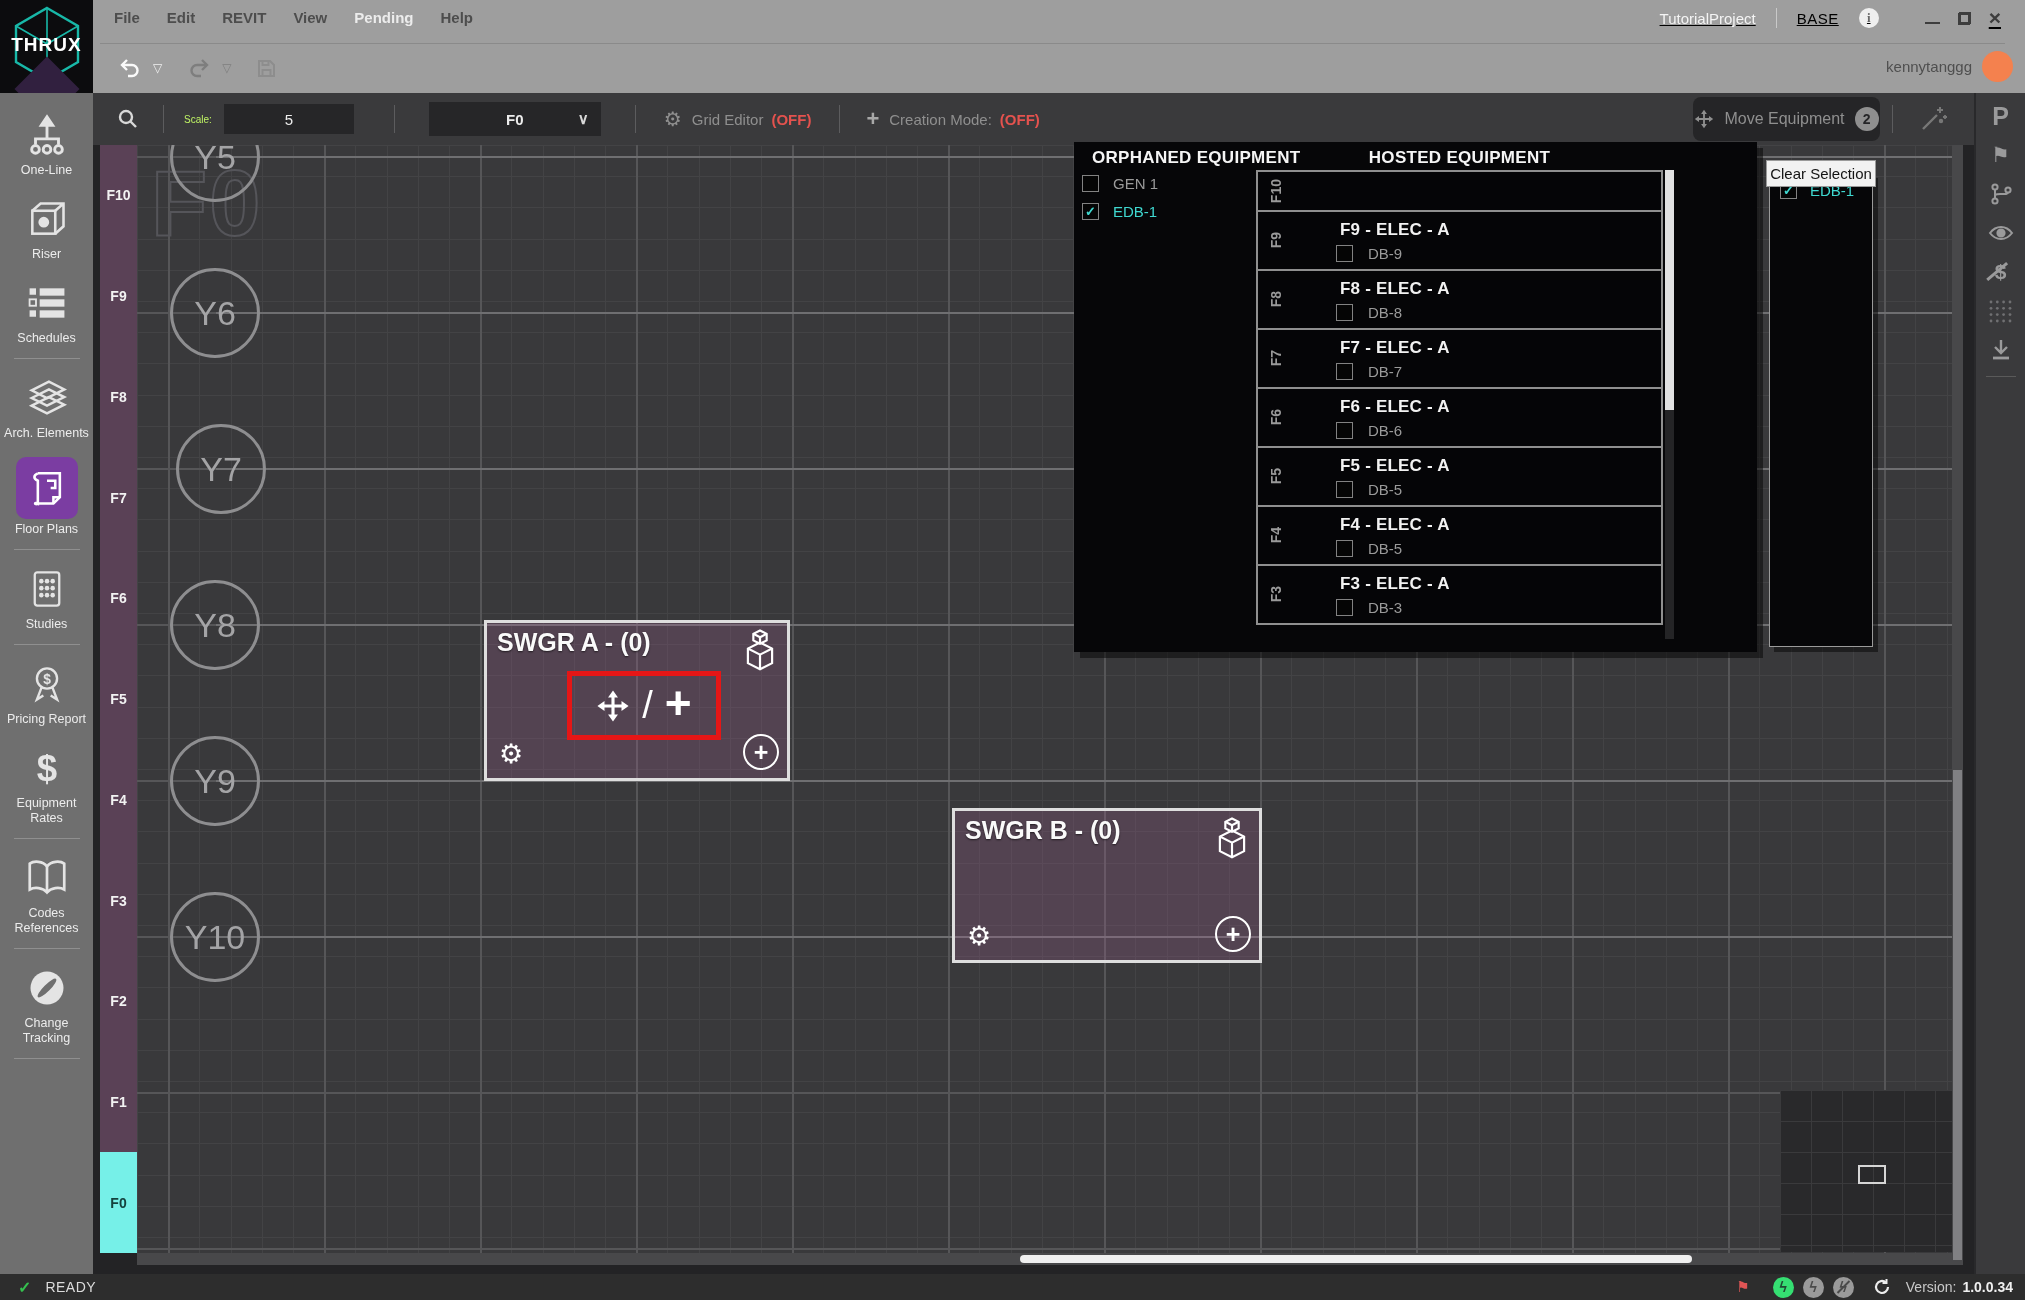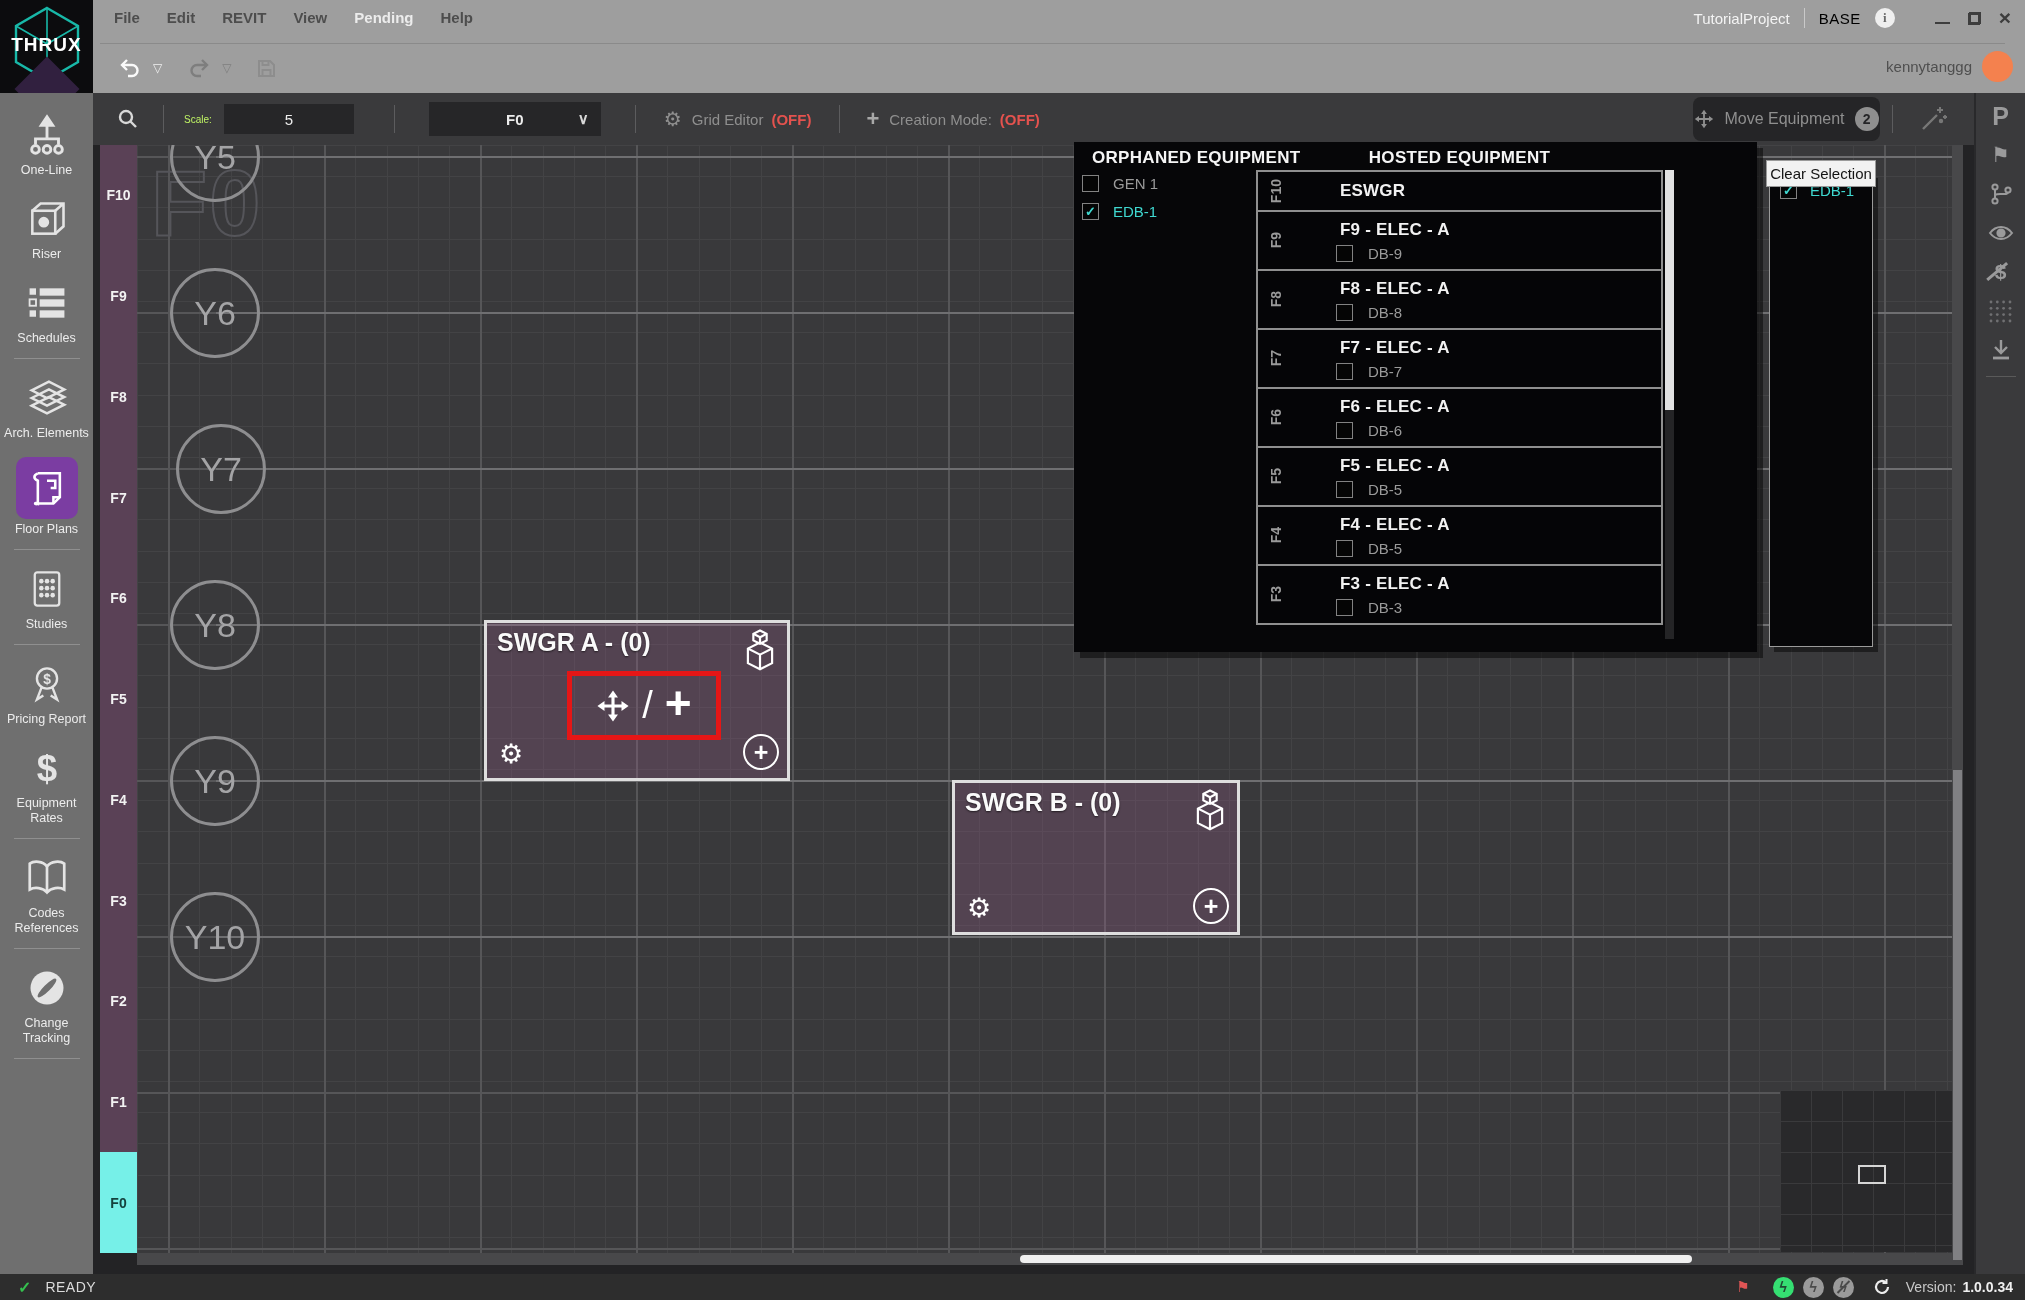--- a/index.html
+++ b/index.html
@@ -10,21 +10,21 @@
   .menu-divider{position:absolute;left:100px;top:43px;width:1905px;height:1px;background:#8a8a8a;}
   .logo{position:absolute;left:0;top:0;width:93px;height:93px;background:#0c0c0e;overflow:hidden;z-index:6;}
   .logo svg{position:absolute;left:6px;top:2px;}
   .logo .brand{position:absolute;left:0;top:34px;width:93px;text-align:center;color:#fff;
                font-size:19px;font-weight:bold;letter-spacing:1px;}
   .logo .diamond{position:absolute;left:24px;top:66px;width:46px;height:46px;background:#31203f;
                  transform:rotate(45deg);}
   .menubar{position:absolute;left:114px;top:9px;display:flex;gap:27px;}
   .menu-item{font-size:15px;font-weight:bold;color:#4d4d4d;cursor:default;}
   .menu-item.lit{color:#ececec;}
-  .tb-right{position:absolute;right:14px;top:8px;display:flex;align-items:center;gap:14px;}
+  .tb-right{position:absolute;right:24px;top:8px;display:flex;align-items:center;gap:20px;text-decoration:underline;}
   .tb-right .proj{font-size:15px;color:#f4f4f4;}
   .tb-right .vsep{width:1px;height:20px;background:#c9c9c9;}
   .tb-right .base{font-size:15px;color:#000000;letter-spacing:.5px;}
   .info-dot{width:20px;height:20px;border-radius:50%;background:#efefef;color:#6a6a6a;font-weight:bold;
             font-size:13px;display:flex;align-items:center;justify-content:center;font-family:"Liberation Serif",serif;}
   .win-btns{display:flex;align-items:center;gap:18px;margin-left:26px;}
   .win-min{width:15px;height:2px;background:#3d3d3d;margin-top:10px;}
   .win-restore{position:relative;width:13px;height:13px;}
   .win-restore i{position:absolute;border:2px solid #3d3d3d;display:block;}
   .win-restore i.b{left:0;bottom:0;width:8px;height:8px;background:#9e9e9e;}
@@ -499,21 +499,21 @@
       <div class="anno">
         <svg width="34" height="34" viewBox="0 0 24 24">
           <path d="M12 1 L8.5 6 H15.5 Z M12 23 L8.5 18 H15.5 Z M1 12 L6 8.5 V15.5 Z M23 12 L18 8.5 V15.5 Z" fill="#fff"></path>
           <path d="M12 5 V19 M5 12 H19" stroke="#fff" stroke-width="2.2"></path>
           </svg>
         <span class="slash">/</span>
         <span class="aplus">+</span>
       </div>
     </div>
 
-    <div class="room" style="left:815px;top:635px;width:288px;height:155px">
+    <div class="room" style="left:815px;top:663px;width:310px;height:155px">
       <div class="room-title">SWGR B - (0)</div>
       <span class="cube-icon">
         <svg width="40" height="46" viewBox="0 0 32 38" fill="none" stroke="currentColor" stroke-width="1.8">
           <path d="M16 12 L26 17 V29 L16 34 L6 29 V17 Z"></path>
             <path d="M6 17 L16 22 L26 17 M16 22 V34"></path>
           <path d="M16 2 L21.5 4.8 V10.2 L16 13 L10.5 10.2 V4.8 Z"></path>
             <path d="M10.5 4.8 L16 7.6 L21.5 4.8 M16 7.6 V13"></path>
           </svg>
       </span>
       <span class="room-gear">⚙</span>
@@ -545,23 +545,20 @@
       <div class="orph-row">
         <span class="cb checked">✓</span>
         <span class="lbl cyan">EDB-1</span>
       </div>
     </div>
 
     <div class="host-list">
       <div class="h-row first">
         <div class="h-floor">
             <span>F10</span>
-          </div>
-        <div class="h-body">
-            <div class="h-name">ESWGR</div>
           </div>
       </div>
       <div class="h-row">
         <div class="h-floor">
             <span>F9</span>
           </div>
         <div class="h-body">
           <div class="h-name">F9 - ELEC - A</div>
           <div class="h-sub">
               <span class="cb">✓</span>

